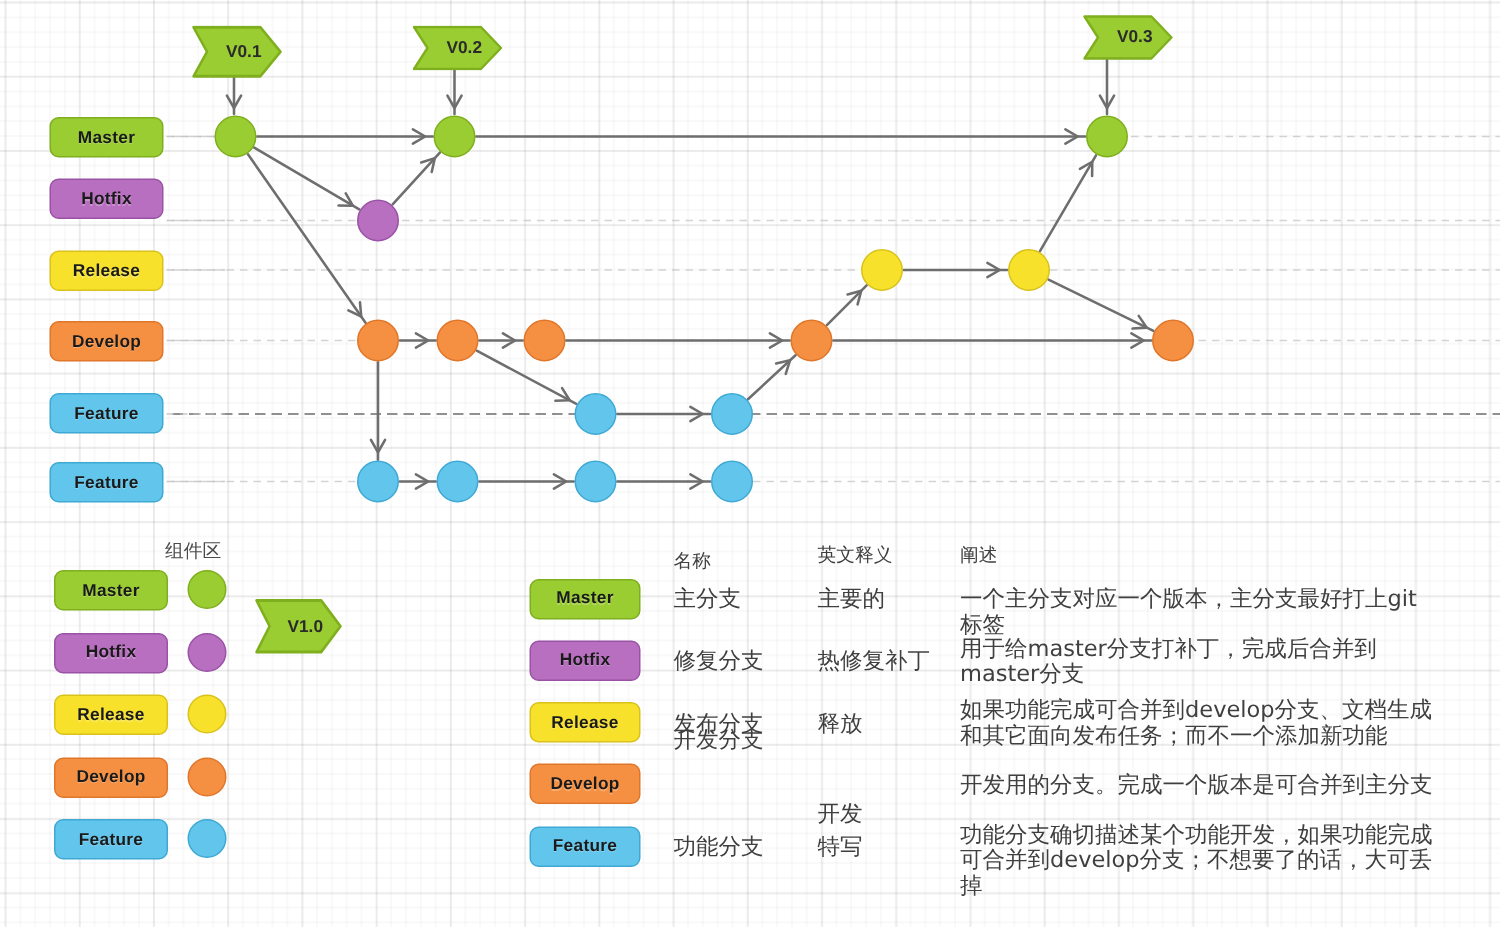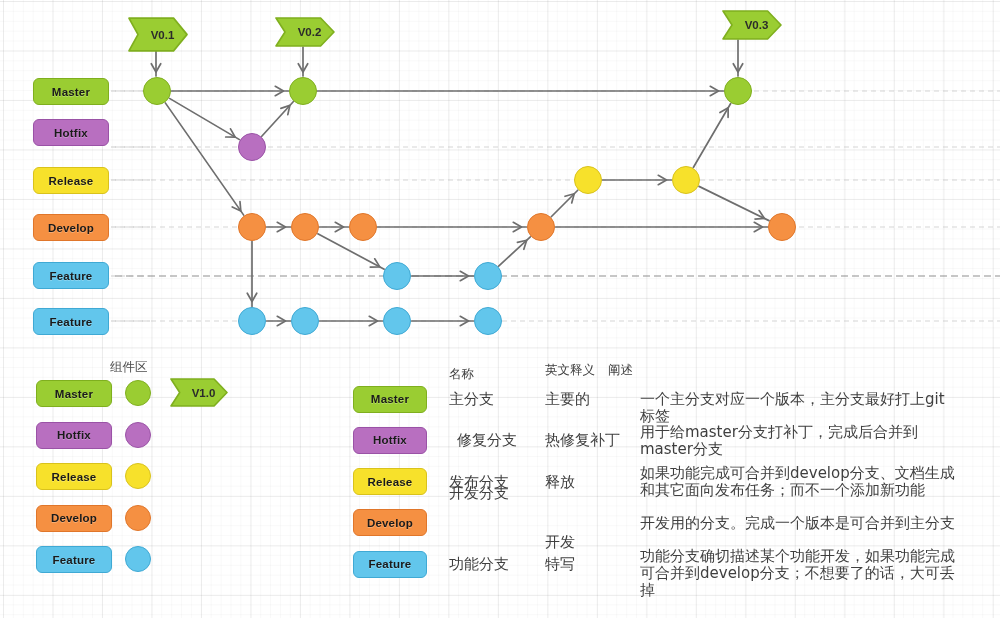--- a/index.html
+++ b/index.html
@@ -165,35 +165,35 @@
       <div class="pill" style="left: 36px; top: 380px; width: 76px; height: 27px; background: rgb(154, 205, 50); border: 1.5px solid rgb(127, 175, 30); font-size: 11.5px;">Master</div>
       <div class="node" style="left: 125px; top: 380px; width: 26px; height: 26px; background: rgb(154, 205, 50); border-color: rgb(127, 175, 30);"></div>
       <div class="pill" style="left: 36px; top: 421.5px; width: 76px; height: 27px; background: rgb(184, 111, 192); border: 1.5px solid rgb(154, 82, 166); font-size: 11.5px;">Hotfix</div>
       <div class="node" style="left: 125px; top: 421.5px; width: 26px; height: 26px; background: rgb(184, 111, 192); border-color: rgb(154, 82, 166);"></div>
       <div class="pill" style="left: 36px; top: 463px; width: 76px; height: 27px; background: rgb(247, 225, 43); border: 1.5px solid rgb(217, 194, 28); font-size: 11.5px;">Release</div>
       <div class="node" style="left: 125px; top: 463px; width: 26px; height: 26px; background: rgb(247, 225, 43); border-color: rgb(217, 194, 28);"></div>
       <div class="pill" style="left: 36px; top: 504.5px; width: 76px; height: 27px; background: rgb(245, 144, 66); border: 1.5px solid rgb(224, 118, 42); font-size: 11.5px;">Develop</div>
       <div class="node" style="left: 125px; top: 504.5px; width: 26px; height: 26px; background: rgb(245, 144, 66); border-color: rgb(224, 118, 42);"></div>
       <div class="pill" style="left: 36px; top: 546px; width: 76px; height: 27px; background: rgb(98, 198, 236); border: 1.5px solid rgb(63, 169, 212); font-size: 11.5px;">Feature</div>
       <div class="node" style="left: 125px; top: 546px; width: 26px; height: 26px; background: rgb(98, 198, 236); border-color: rgb(63, 169, 212);"></div>
-      <div class="tag" style="left: 170px; top: 378px; width: 58px; height: 29px; font-size: 11.5px;">
+      <div class="tag" style="left: 170px; top: 399px; width: 58px; height: 37px; font-size: 11.5px;">
         <svg class="tag-shape" viewBox="0 0 58 29" preserveAspectRatio="none">
           <path d="M 1 1 L 44.08 1 L 57 14.5 L 44.08 28 L 1 28 L 9.7 14.5 Z" fill="#9ACD32" stroke="#7FAF1E" stroke-width="1.6" stroke-linejoin="round"></path>
         </svg>
         <span class="tag-label">V1.0</span>
       </div>
       <div class="cjk tbl-head" style="left: 449px; top: 366px;">名称</div>
       <div class="cjk tbl-head" style="left: 545px; top: 362px;">英文释义</div>
-      <div class="cjk tbl-head" style="left: 608px; top: 362px; font-family: Liberation Mono, monospace;">阐述</div>
+      <div class="cjk tbl-head" style="left: 640px; top: 362px; font-family: Liberation Mono, monospace;">阐述</div>
       <div class="pill" style="left: 353px; top: 385.5px; width: 74px; height: 27px; background: rgb(154, 205, 50); border: 1.5px solid rgb(127, 175, 30); font-size: 11.5px;">Master</div>
       <div class="cjk tbl-cell" style="left: 449px; top: 391px;">主分支</div>
       <div class="cjk tbl-cell" style="left: 545px; top: 391px; text-align: right;">主要的</div>
       <div class="cjk tbl-cell" style="left: 640px; width: 315px; top: 391px;">一个主分支对应一个版本，主分支最好打上git标签</div>
       <div class="pill" style="left: 353px; top: 426.8px; width: 74px; height: 27px; background: rgb(184, 111, 192); border: 1.5px solid rgb(154, 82, 166); font-size: 11.5px;">Hotfix</div>
-      <div class="cjk tbl-cell" style="left: 449px; top: 432.3px; margin-left: 8px;">修复分支</div>
+      <div class="cjk tbl-cell" style="left: 449px; top: 432.3px;">修复分支</div>
       <div class="cjk tbl-cell" style="left: 545px; top: 432.3px;">热修复补丁</div>
       <div class="cjk tbl-cell" style="left: 640px; width: 315px; top: 423.8px;">用于给master分支打补丁，完成后合并到master分支</div>
       <div class="pill" style="left: 353px; top: 468.1px; width: 74px; height: 27px; background: rgb(247, 225, 43); border: 1.5px solid rgb(217, 194, 28); font-size: 11.5px;">Release</div>
       <div class="cjk tbl-cell" style="left: 449px; top: 473.6px;">发布分支</div>
       <div class="cjk tbl-cell" style="left: 545px; top: 473.6px;">释放</div>
       <div class="cjk tbl-cell" style="left: 640px; width: 315px; top: 465.1px;">如果功能完成可合并到develop分支、文档生成和其它面向发布任务；而不一个添加新功能</div>
       <div class="pill" style="left: 353px; top: 509.4px; width: 74px; height: 27px; background: rgb(245, 144, 66); border: 1.5px solid rgb(224, 118, 42); font-size: 11.5px;">Develop</div>
       <div class="cjk tbl-cell" style="left: 449px; top: 485px;">开发分支</div>
       <div class="cjk tbl-cell" style="left: 545px; top: 534px;">开发</div>
       <div class="cjk tbl-cell" style="left: 640px; width: 315px; top: 514.9px;">开发用的分支。完成一个版本是可合并到主分支</div>

